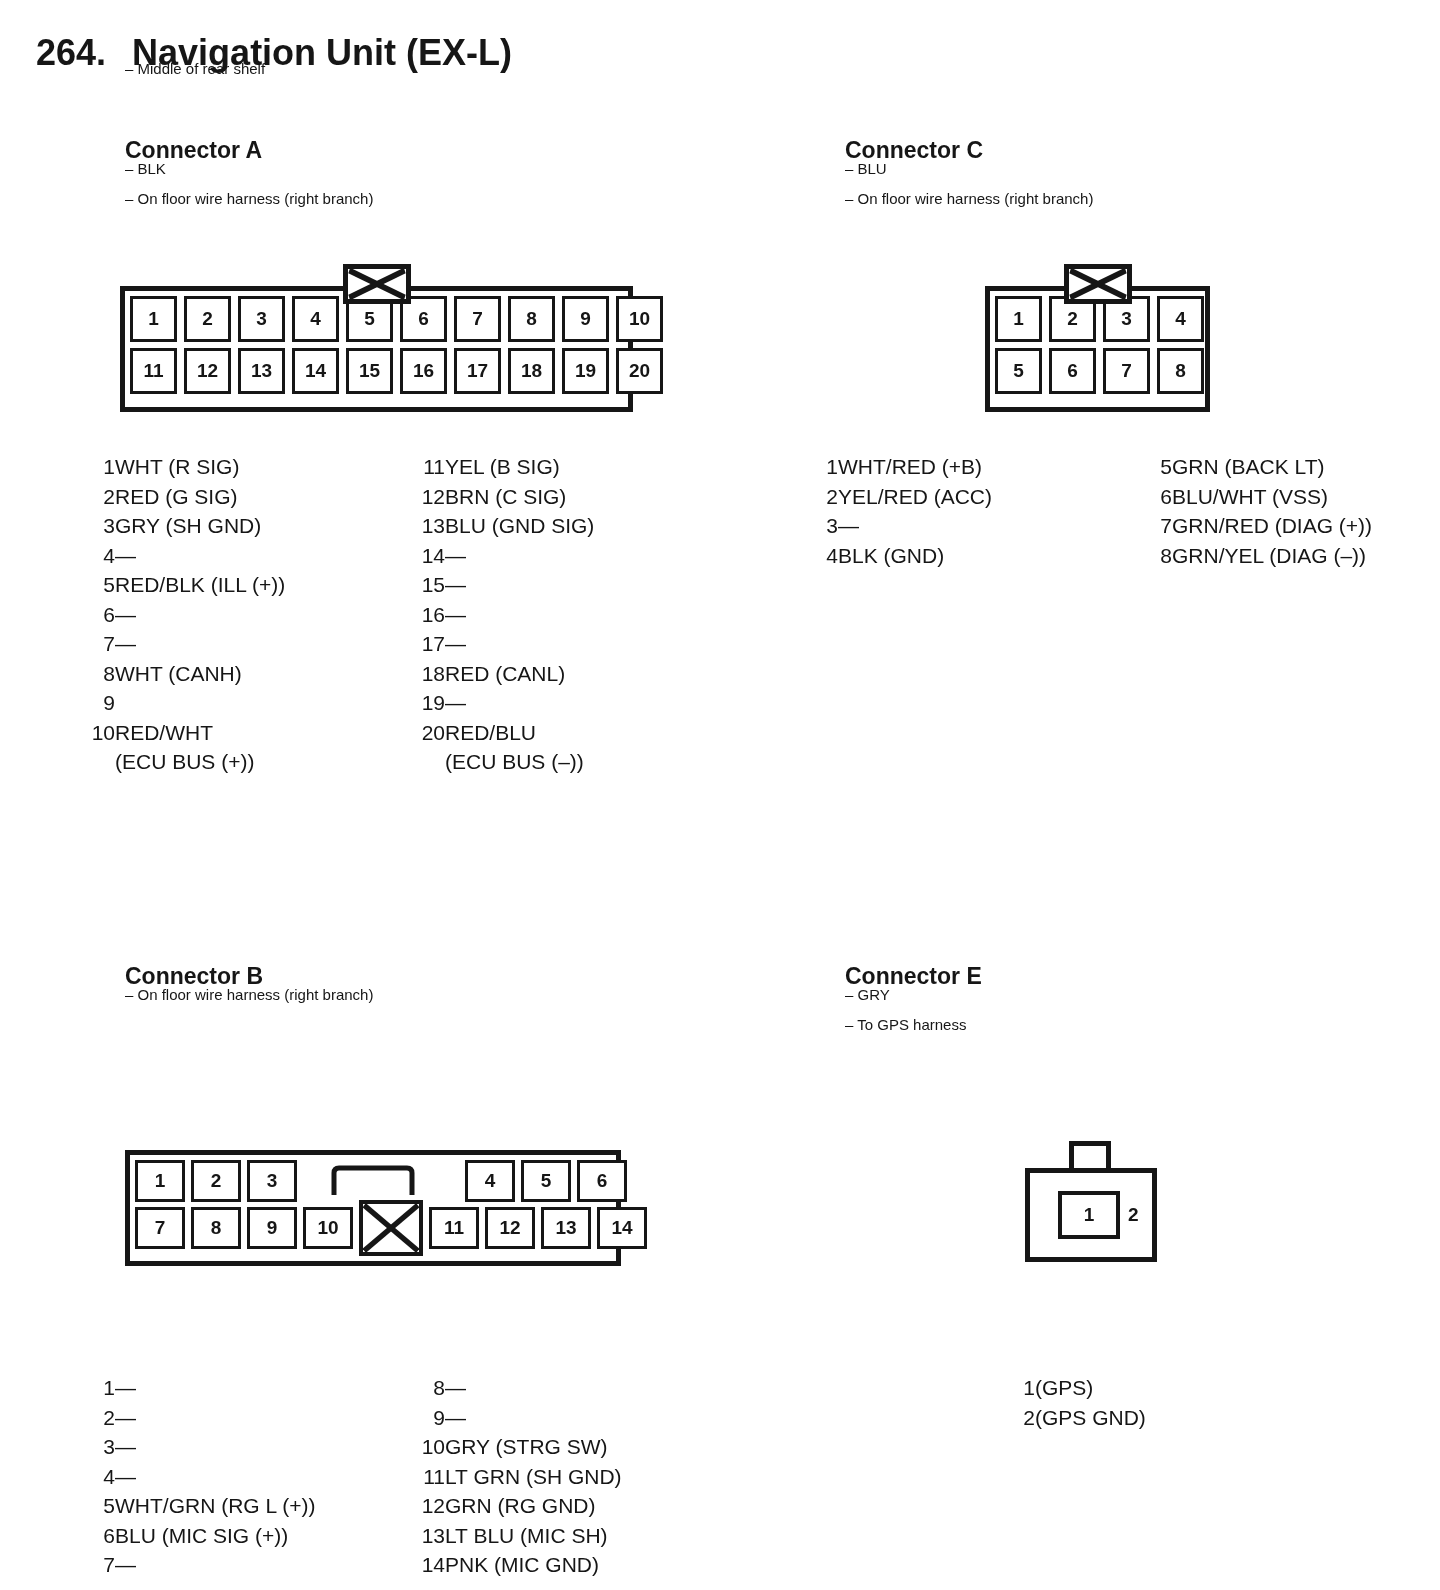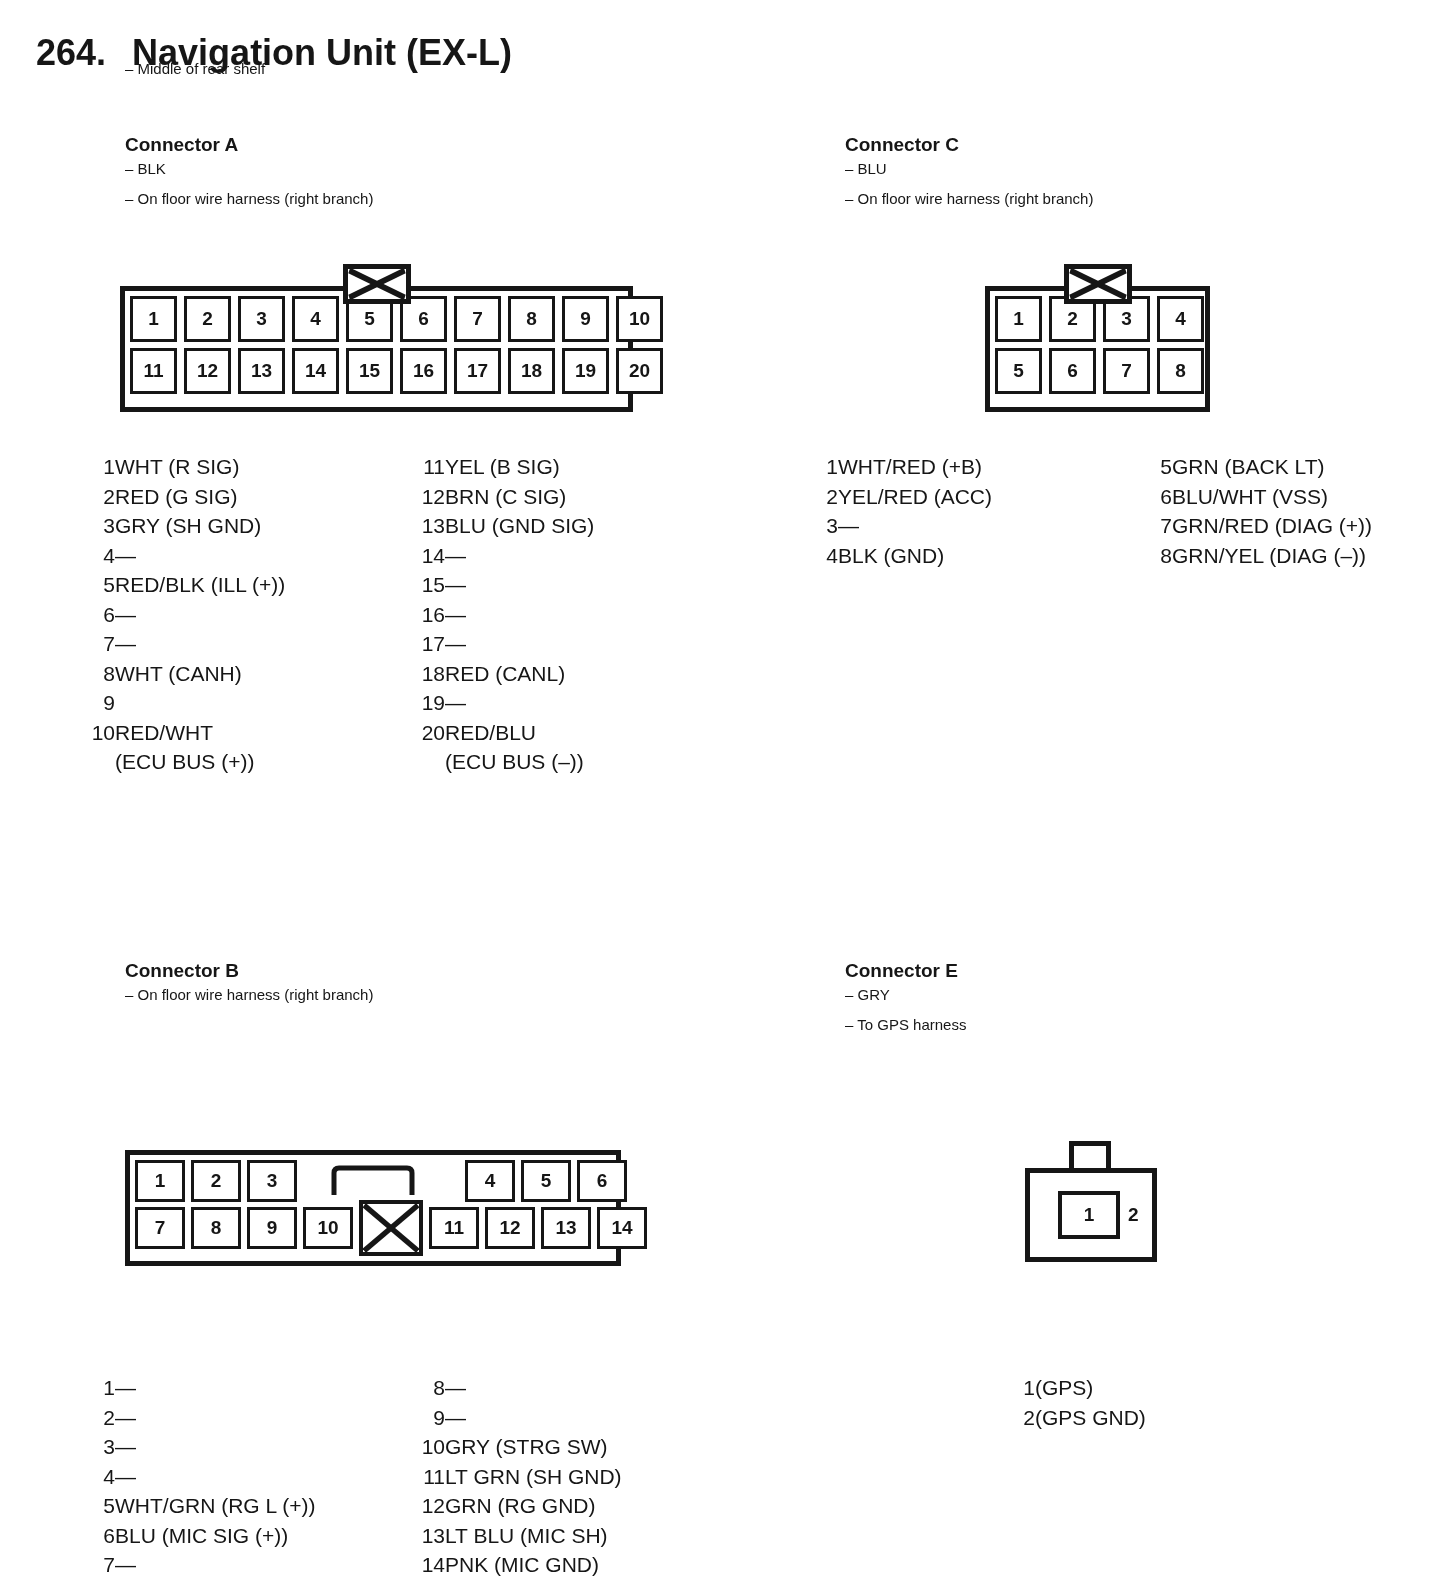--- a/index.html
+++ b/index.html
@@ -5,21 +5,21 @@
   html,body{margin:0;padding:0;}
   body{
     width:1440px;height:1590px;position:relative;overflow:hidden;
     background:#ffffff;color:#161616;
     font-family:"Liberation Sans", sans-serif;
   }
   .abs{position:absolute;}
   .page-title{left:36px;top:8px;font-size:36px;font-weight:700;white-space:nowrap;}
   .page-title .num{display:inline-block;margin-right:26px;}
   .subtitle{left:125px;top:60px;font-size:15px;}
-  .conn-title{font-size:19px;font-weight:700;}
+  .conn-title{font-size:23px;font-weight:700;}
   .notes{font-size:15px;line-height:30px;}
 
   
   .connbox{
     border:5px solid #161616;background:#fff;padding:5px;
     display:flex;flex-direction:column;gap:6px;
   }
   .cellrow{display:flex;gap:7px;align-items:center;}
   .cell{
     width:41px;height:40px;border:3px solid #161616;background:#fff;flex:none;

